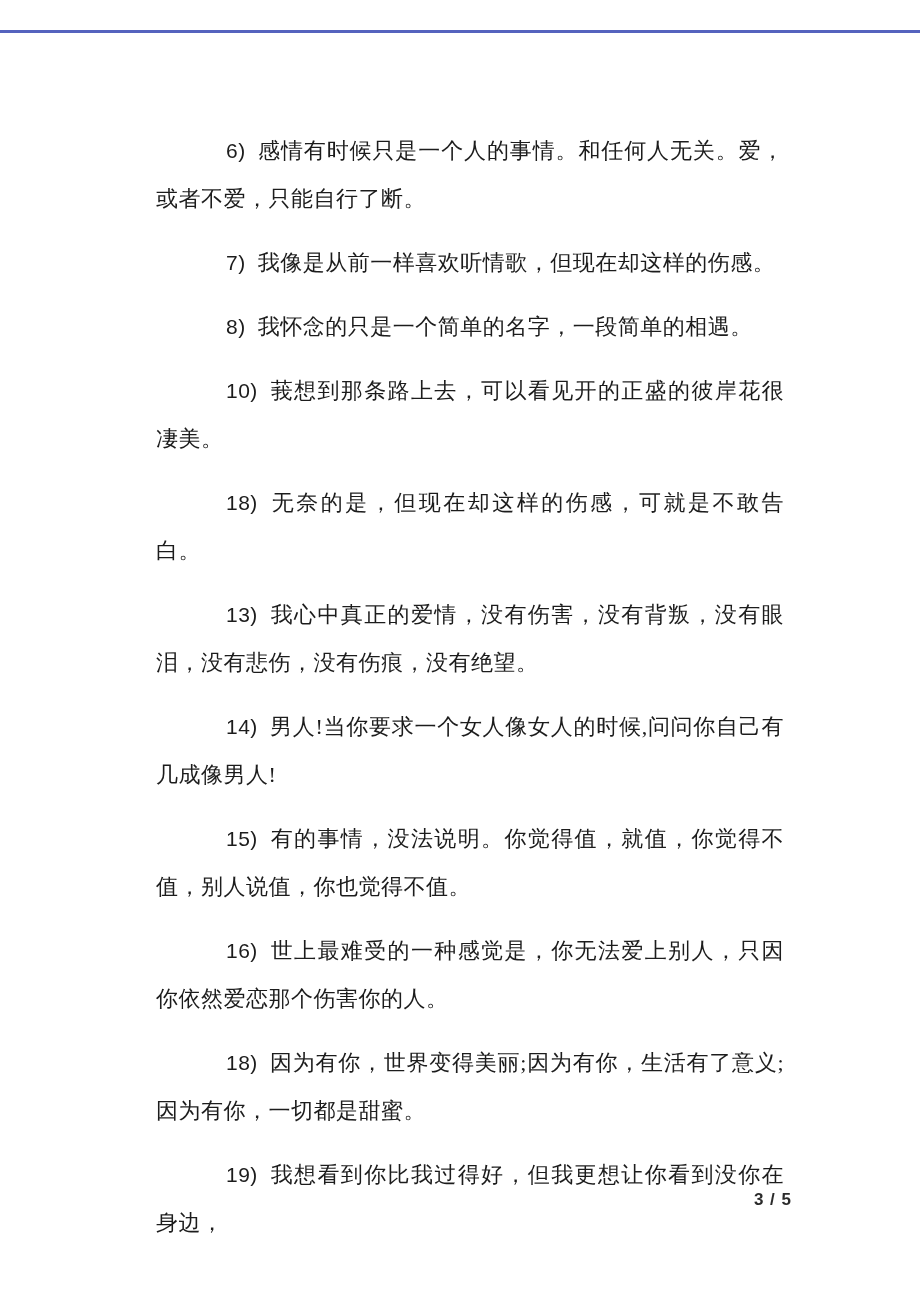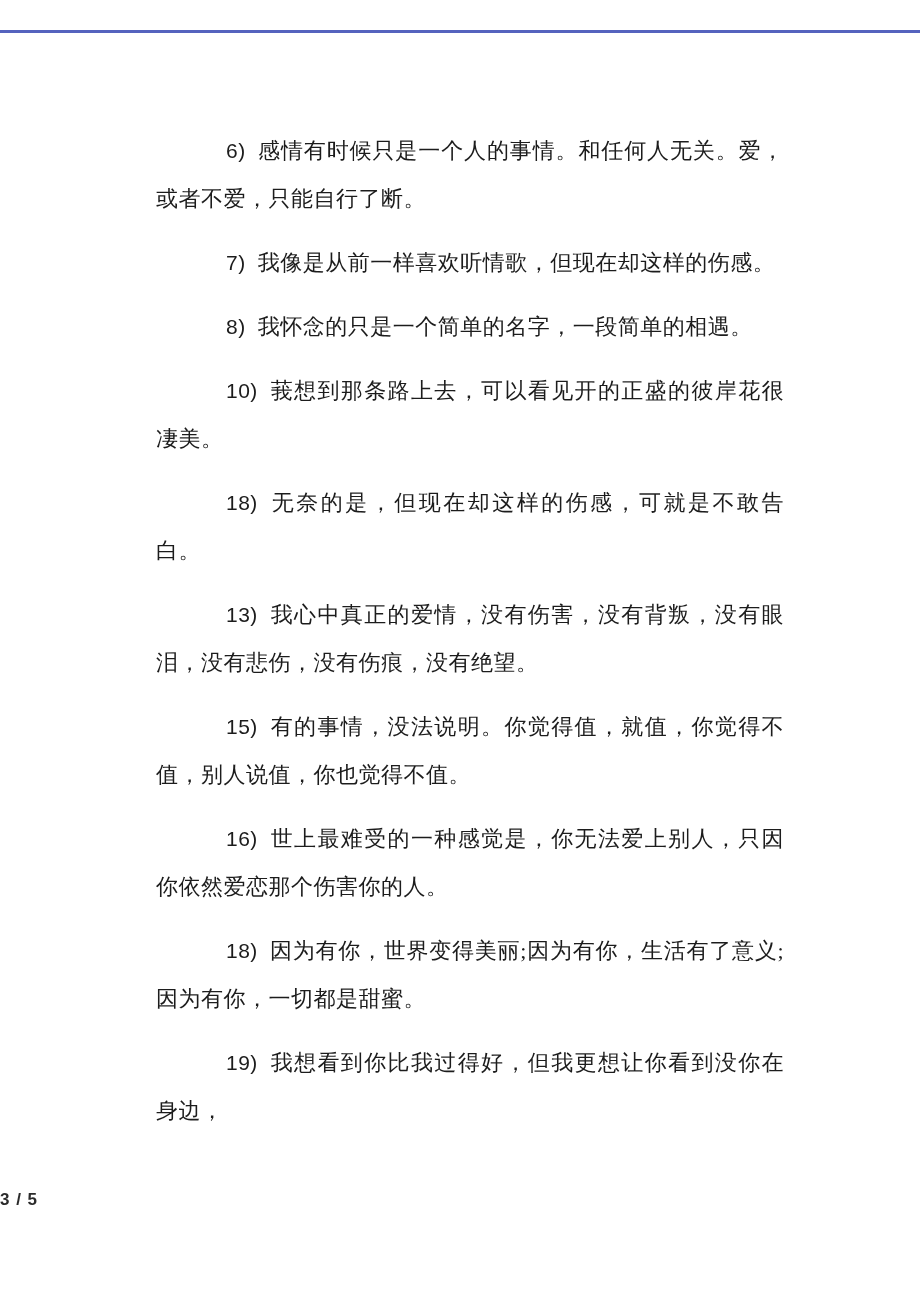--- a/index.html
+++ b/index.html
@@ -43,21 +43,21 @@
   .quote-number {
     margin-right: 12px;
     font-family: "Liberation Sans", sans-serif;
     font-size: 21px;
   }
   .footer-pagenum {
     position: absolute;
     top: 1190px;
     left: 0;
     width: 792px;
-    text-align: left;
+    text-align: right;
     font-family: "Liberation Sans", sans-serif;
     font-size: 17px;
     font-weight: 700;
     color: #2b2b2b;
     letter-spacing: 1px;
   }
 </style>
 </head>
 <body>
 
@@ -65,20 +65,21 @@
 
   <div class="top-line" style="background: rgb(85, 99, 190);"></div>
 
   <div class="content" style="color: rgb(28, 28, 28);">
     <p><span class="quote-number">6)</span><span>感情有时候只是一个人的事情。和任何人无关。爱，或者不爱，只能自行了断。</span></p>
     <p><span class="quote-number">7)</span><span>我像是从前一样喜欢听情歌，但现在却这样的伤感。</span></p>
     <p><span class="quote-number">8)</span><span>我怀念的只是一个简单的名字，一段简单的相遇。</span></p>
     <p><span class="quote-number">10)</span><span>莪想到那条路上去，可以看见开的正盛的彼岸花很凄美。</span></p>
     <p><span class="quote-number">18)</span><span>无奈的是，但现在却这样的伤感，可就是不敢告白。</span></p>
     <p><span class="quote-number">13)</span><span>我心中真正的爱情，没有伤害，没有背叛，没有眼泪，没有悲伤，没有伤痕，没有绝望。</span></p>
+    <p><span class="quote-number">14)</span><span>男人!当你要求一个女人像女人的时候,问问你自己有几成像男人!</span></p>
     <p><span class="quote-number">15)</span><span>有的事情，没法说明。你觉得值，就值，你觉得不值，别人说值，你也觉得不值。</span></p>
     <p><span class="quote-number">16)</span><span>世上最难受的一种感觉是，你无法爱上别人，只因你依然爱恋那个伤害你的人。</span></p>
     <p><span class="quote-number">18)</span><span>因为有你，世界变得美丽;因为有你，生活有了意义;因为有你，一切都是甜蜜。</span></p>
     <p><span class="quote-number">19)</span><span>我想看到你比我过得好，但我更想让你看到没你在身边，</span></p>
   </div>
 
   <div class="footer-pagenum">3 / 5</div>
 
 </div>
 

